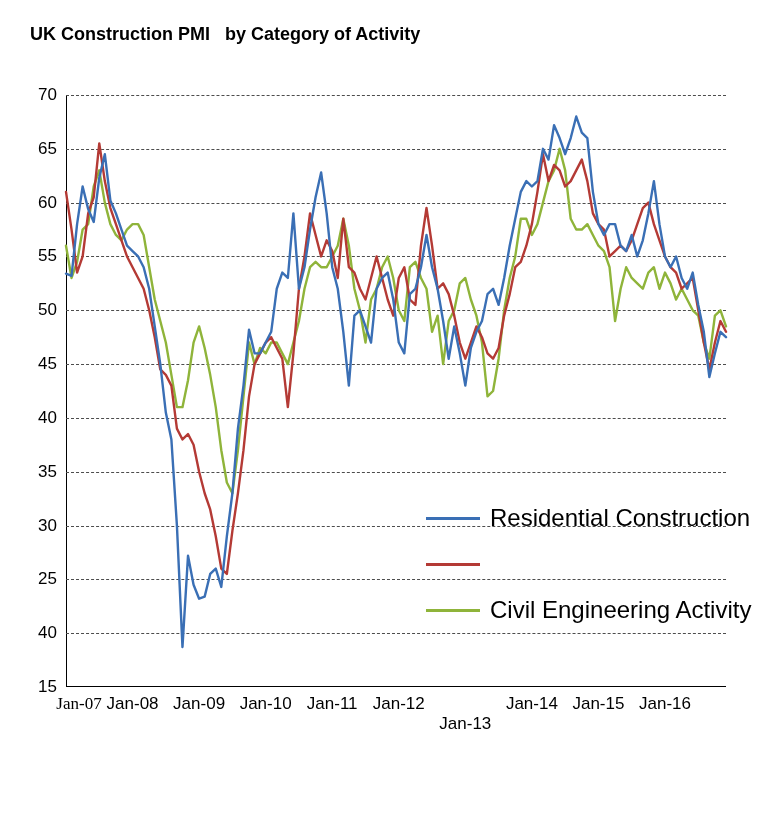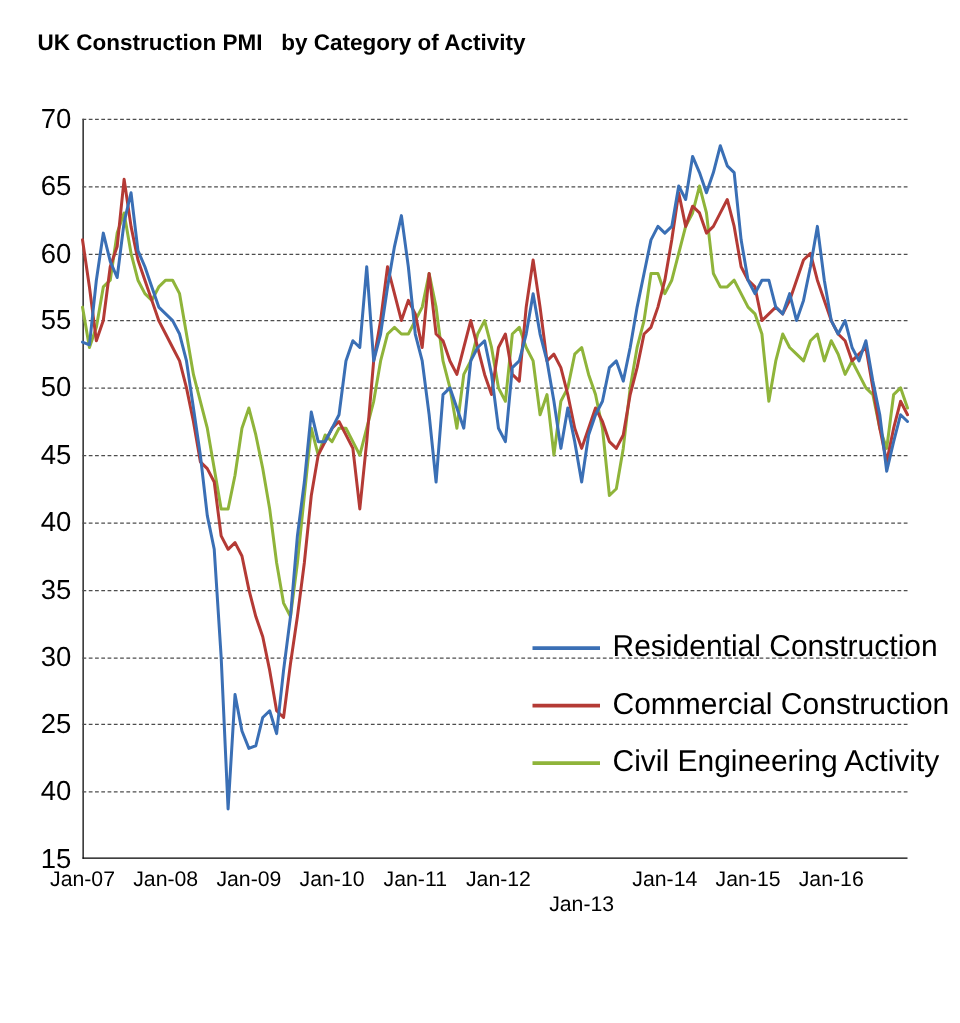--- a/index.html
+++ b/index.html
@@ -49,21 +49,21 @@
     left: 0;
     width: 100%;
     height: 0;
     border-top: 1px dashed #4d4d4d;
   }
   .ytick-label {
     position: absolute;
     right: 100%;
     margin-right: 9px;
     transform: translateY(-50%);
-    font-size: 22px;
+    font-size: 17px;
     white-space: nowrap;
   }
   .xtick-label {
     position: absolute;
     top: 100%;
     margin-top: 7px;
     font-size: 17px;
     white-space: nowrap;
     transform: translateX(-50%);
   }
@@ -133,21 +133,21 @@
         <div class="ytick-label" style="top: 376.727px;">35</div>
         <div class="ytick-label" style="top: 322.909px;">40</div>
         <div class="ytick-label" style="top: 269.091px;">45</div>
         <div class="ytick-label" style="top: 215.273px;">50</div>
         <div class="ytick-label" style="top: 161.455px;">55</div>
         <div class="ytick-label" style="top: 107.636px;">60</div>
         <div class="ytick-label" style="top: 53.8182px;">65</div>
         <div class="ytick-label" style="top: 0px;">70</div>
       </div>
     <div id="xtick-labels">
-        <div class="xtick-label" style="left: 0px;">Jan-07</div>
+        <div class="xtick-label" style="left: 13px; font-family: Liberation Serif, serif;">Jan-07</div>
         <div class="xtick-label" style="left: 66.5546px;">Jan-08</div>
         <div class="xtick-label" style="left: 133.109px;">Jan-09</div>
         <div class="xtick-label" style="left: 199.664px;">Jan-10</div>
         <div class="xtick-label" style="left: 266.218px;">Jan-11</div>
         <div class="xtick-label" style="left: 332.773px;">Jan-12</div>
         <div class="xtick-label" style="left: 399.328px; margin-top: 27px;">Jan-13</div>
         <div class="xtick-label" style="left: 465.882px;">Jan-14</div>
         <div class="xtick-label" style="left: 532.437px;">Jan-15</div>
         <div class="xtick-label" style="left: 598.992px;">Jan-16</div>
       </div>
@@ -157,21 +157,20 @@
         <polyline points="0.00,178.68 5.55,180.83 11.09,129.16 16.64,91.49 22.18,114.09 27.73,127.01 33.28,82.88 38.82,59.20 44.37,105.48 49.92,118.40 55.46,134.55 61.01,150.69 66.55,156.07 72.10,161.45 77.65,172.22 83.19,193.75 88.74,231.42 94.29,269.09 99.83,317.53 105.38,344.44 110.92,430.55 116.47,552.17 122.02,460.68 127.56,489.75 133.11,503.74 138.66,501.59 144.20,478.98 149.75,473.60 155.29,491.90 160.84,441.31 166.39,398.25 171.93,333.67 177.48,290.62 183.03,234.65 188.57,258.33 194.12,258.33 199.66,247.56 205.21,236.80 210.76,193.75 216.30,177.60 221.85,182.98 227.39,118.40 232.94,193.75 238.49,172.22 244.03,134.55 249.58,102.25 255.13,77.50 260.67,118.40 266.22,172.22 271.76,193.75 277.31,236.80 282.86,290.62 288.40,220.65 293.95,215.27 299.50,231.42 305.04,247.56 310.59,193.75 316.13,182.98 321.68,177.60 327.23,204.51 332.77,247.56 338.32,258.33 343.87,199.13 349.41,193.75 354.96,172.22 360.50,139.93 366.05,172.22 371.60,193.75 377.14,226.04 382.69,263.71 388.24,231.42 393.78,258.33 399.33,290.62 404.87,252.95 410.42,236.80 415.97,226.04 421.51,199.13 427.06,193.75 432.61,209.89 438.15,182.98 443.70,150.69 449.24,123.78 454.79,96.87 460.34,86.11 465.88,91.49 471.43,86.11 476.97,53.82 482.52,64.58 488.07,30.14 493.61,43.05 499.16,59.20 504.71,43.05 510.25,21.53 515.80,37.67 521.34,43.05 526.89,96.87 532.44,129.16 537.98,139.93 543.53,129.16 549.08,129.16 554.62,150.69 560.17,156.07 565.71,139.93 571.26,161.45 576.81,145.31 582.35,118.40 587.90,86.11 593.45,129.16 598.99,161.45 604.54,172.22 610.08,161.45 615.63,182.98 621.18,193.75 626.72,177.60 632.27,209.89 637.82,236.80 643.36,282.01 648.91,258.33 654.45,236.80 660.00,242.18" fill="none" stroke="#3a6fb5" stroke-width="2.4" stroke-linejoin="round" stroke-linecap="round"></polyline>
       </svg>
 
     <div id="legend">
         <div class="legend-row">
           <span class="legend-swatch" style="background: rgb(58, 111, 181);"></span>
           <span class="legend-label">Residential Construction</span>
         </div>
         <div class="legend-row">
           <span class="legend-swatch" style="background: rgb(180, 58, 53);"></span>
-          <span class="legend-label">Commercial Construction</span>
         </div>
         <div class="legend-row">
           <span class="legend-swatch" style="background: rgb(143, 180, 58);"></span>
           <span class="legend-label">Civil Engineering Activity</span>
         </div>
       </div>
   </div>
 
 
 </div>

